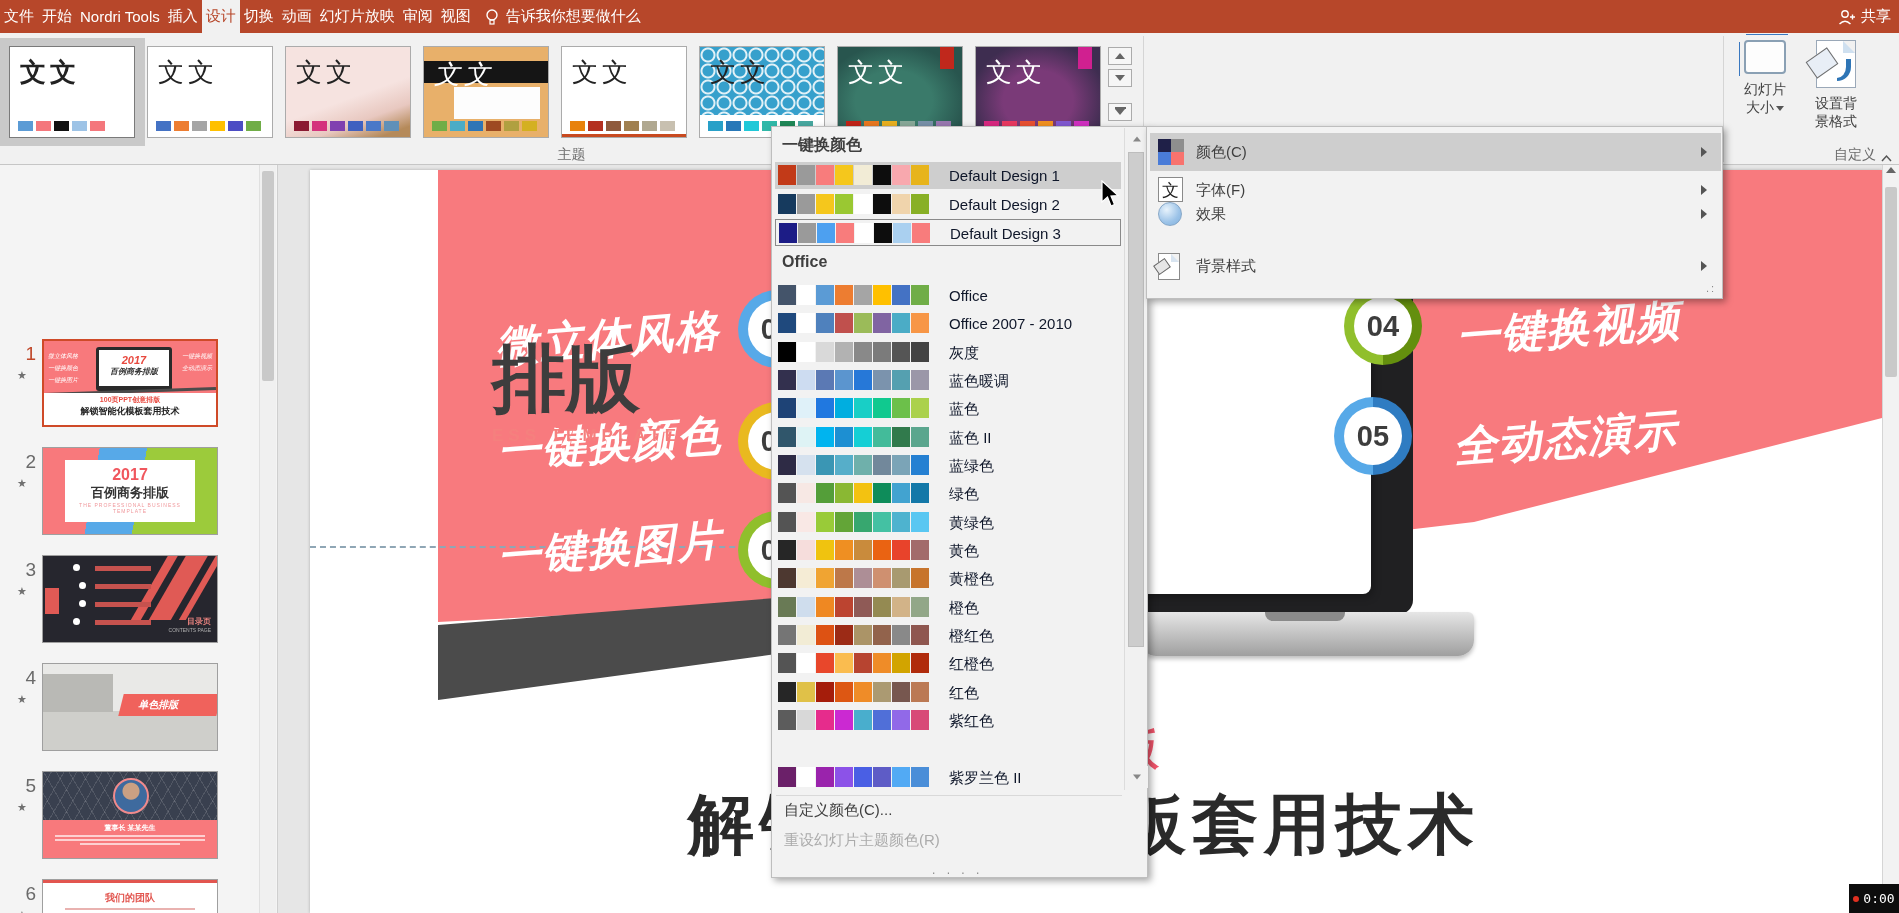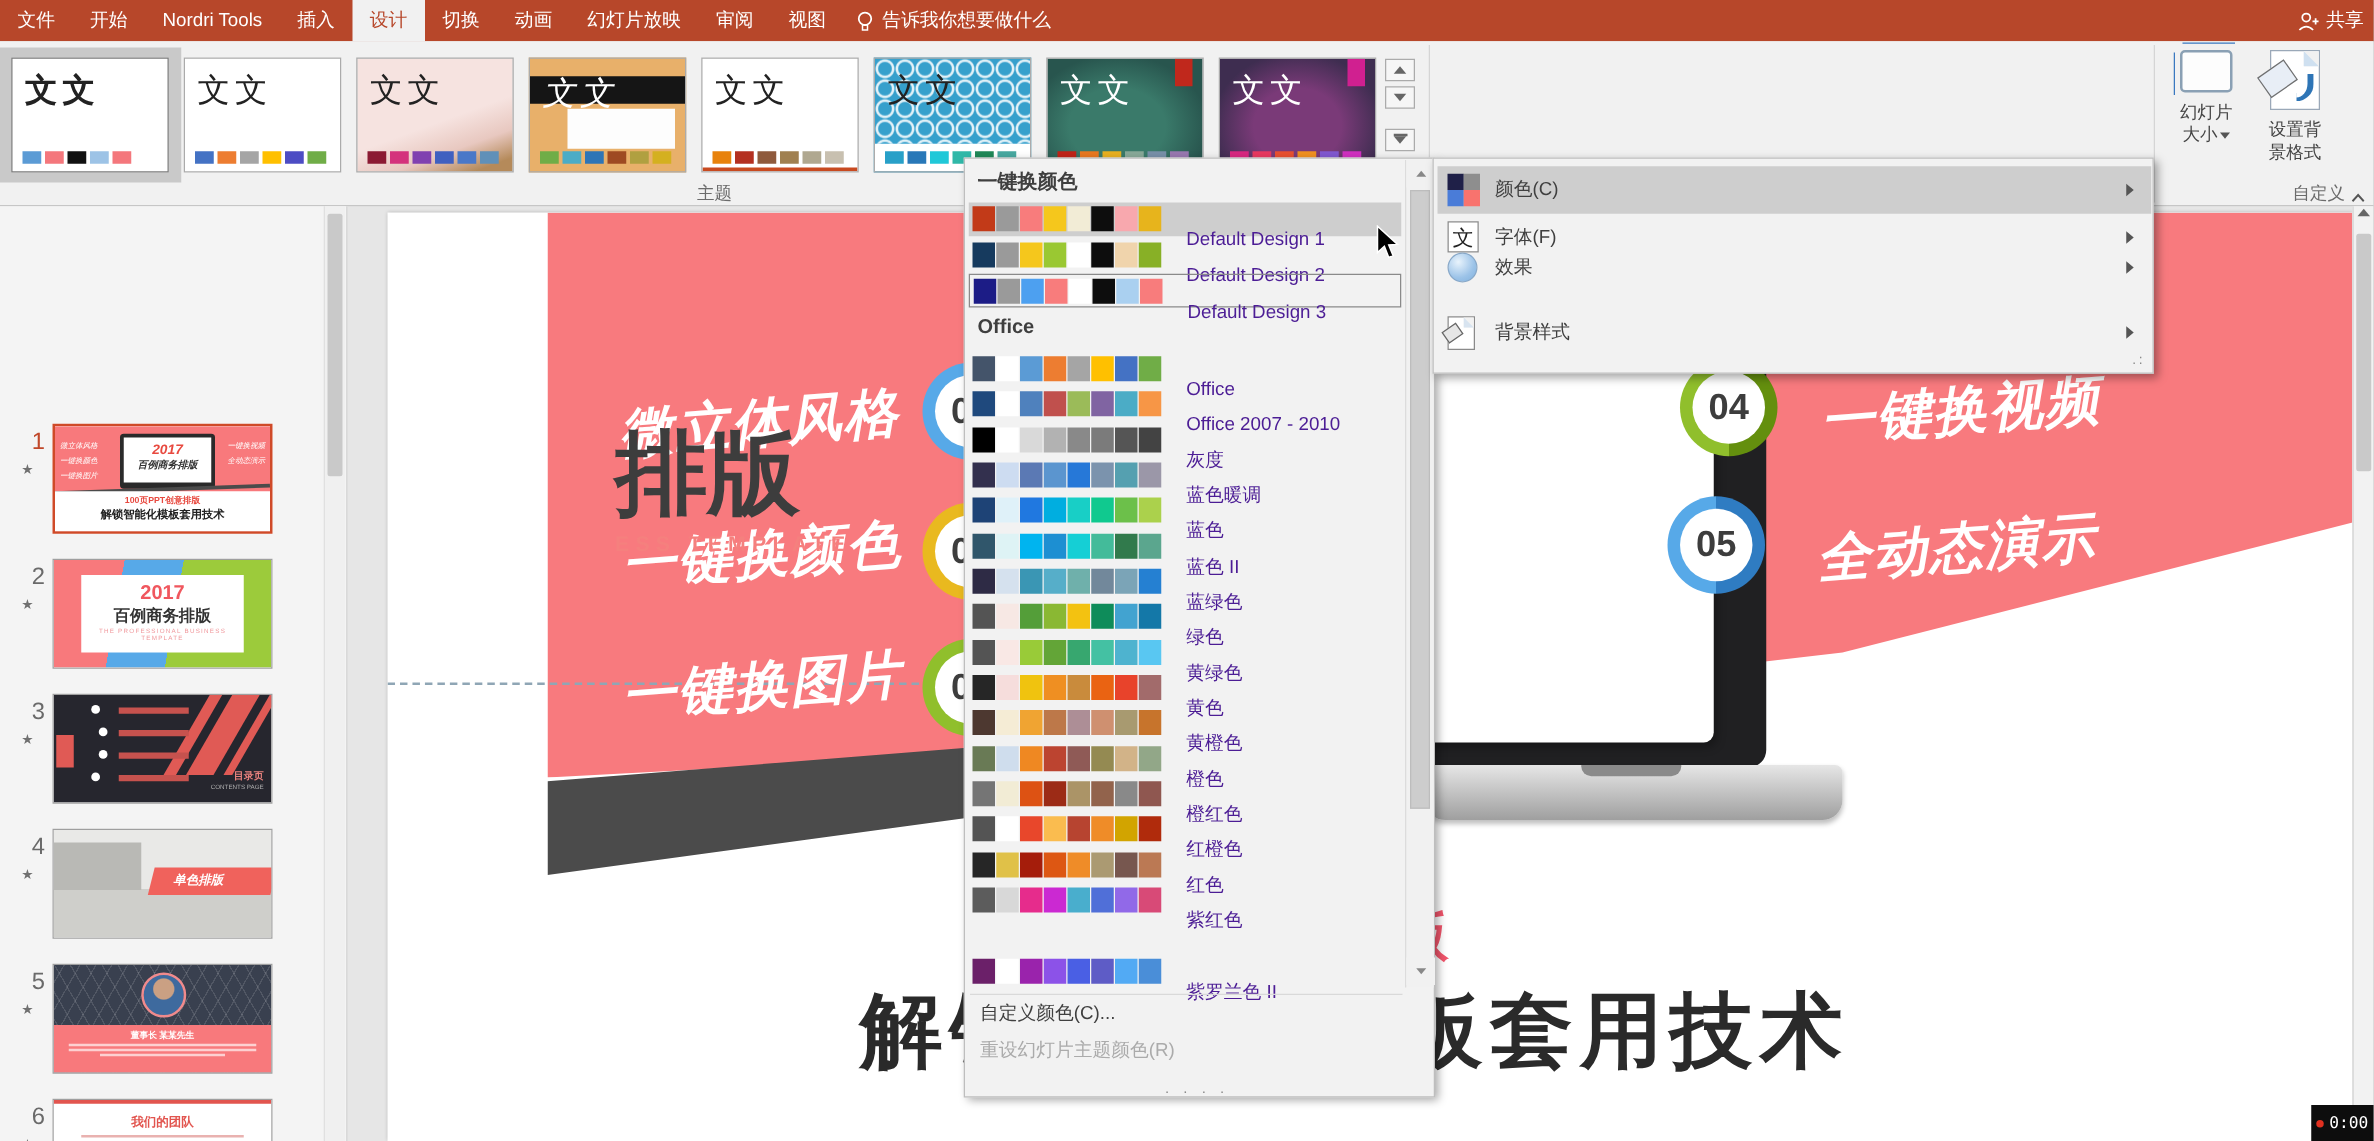--- a/index.html
+++ b/index.html
@@ -1,21 +1,21 @@
 <!DOCTYPE html>
 <html><head>
 <meta charset="utf-8">
 <style>
   * { margin:0; padding:0; box-sizing:border-box; }
   html,body { width:1899px; height:913px; overflow:hidden; }
   body { position:relative; background:#e6e6e6; font-family:"Liberation Sans","DejaVu Sans",sans-serif; }
 
   
   #tabbar { position:absolute; left:0; top:0; width:1899px; height:33px; background:#b7472a; display:flex; align-items:stretch; }
-  .tab { color:#fff; font-size:15px; padding:0 14px; display:flex; align-items:center; cursor:default; white-space:nowrap; }
+  .tab { color:#fff; font-size:15px; padding:0 4px; display:flex; align-items:center; cursor:default; white-space:nowrap; }
   .tab.active { background:#f1f1f1; color:#b7472a; }
   #tellme { display:flex; align-items:center; color:#fff; font-size:15px; gap:7px; padding:0 10px; }
   #share-area { position:absolute; right:8px; top:0; height:33px; display:flex; align-items:center; color:#fff; font-size:15px; gap:6px; }
 
   
   #ribbon { position:absolute; left:0; top:33px; width:1899px; height:132px; background:#f1f1f1; border-bottom:1px solid #c6c6c6; }
   .vsep { position:absolute; top:3px; height:126px; width:1px; background:#d5d5d5; }
   .group-label { position:absolute; top:113px; font-size:14px; color:#6b6b6b; text-align:center; }
   .tile { position:absolute; top:13px; width:126px; height:92px; background:#fff; border:1px solid #ababab; overflow:hidden; }
   .tile .wen { position:absolute; left:10px; top:8px; font-size:26px; color:#222; letter-spacing:4px; }
@@ -117,21 +117,21 @@
 
   
   .menu { position:absolute; background:#f2f2f2; border:1px solid #bebebe; box-shadow:3px 3px 7px rgba(0,0,0,.35); z-index:10; }
   #colors-menu { left:771px; top:126px; width:377px; height:752px; }
   .mhead { position:absolute; left:10px; font-size:16px; font-weight:bold; color:#3f3f3f; }
   .pr { position:absolute; left:3px; width:346px; height:27px; }
   .pr.hover { background:#cecece; }
   .pr.sel { border:1px solid #8a8a8a; }
   .pr .strip { position:absolute; left:3px; top:3px; display:flex; gap:1px; }
   .pr .strip .sw { width:18px; height:20px; display:inline-block; }
-  .pr .plabel { position:absolute; left:174px; top:16px; line-height:27px; font-size:15px; color:#4c1d95; white-space:nowrap; }
+  .pr .plabel { position:absolute; left:174px; top:0; line-height:27px; font-size:15px; color:#0f172a; white-space:nowrap; }
   #custom-colors { position:absolute; left:12px; top:674px; font-size:15px; color:#404040; }
   #reset-colors { position:absolute; left:12px; top:704px; font-size:15px; color:#ababab; }
   #grip-dots { position:absolute; left:160px; top:736px; color:#8a8a8a; font-size:12px; letter-spacing:4px; }
   #cm-scroll { position:absolute; left:352px; top:1px; width:23px; height:662px; background:#f1f1f1; border-left:1px solid #dcdcdc; }
   #cm-scroll .btn { position:absolute; left:0; width:23px; height:22px; background:#f1f1f1; display:flex; align-items:center; justify-content:center; }
   #cm-scroll .sthm { position:absolute; left:3px; top:24px; width:16px; height:495px; background:#cdcdcd; border:1px solid #bdbdbd; }
 
   #variants-menu { left:1146px; top:126px; width:577px; height:173px; }
   .vrow { position:absolute; left:3px; width:571px; height:38px; }
   .vrow.hover { background:#cecece; }

